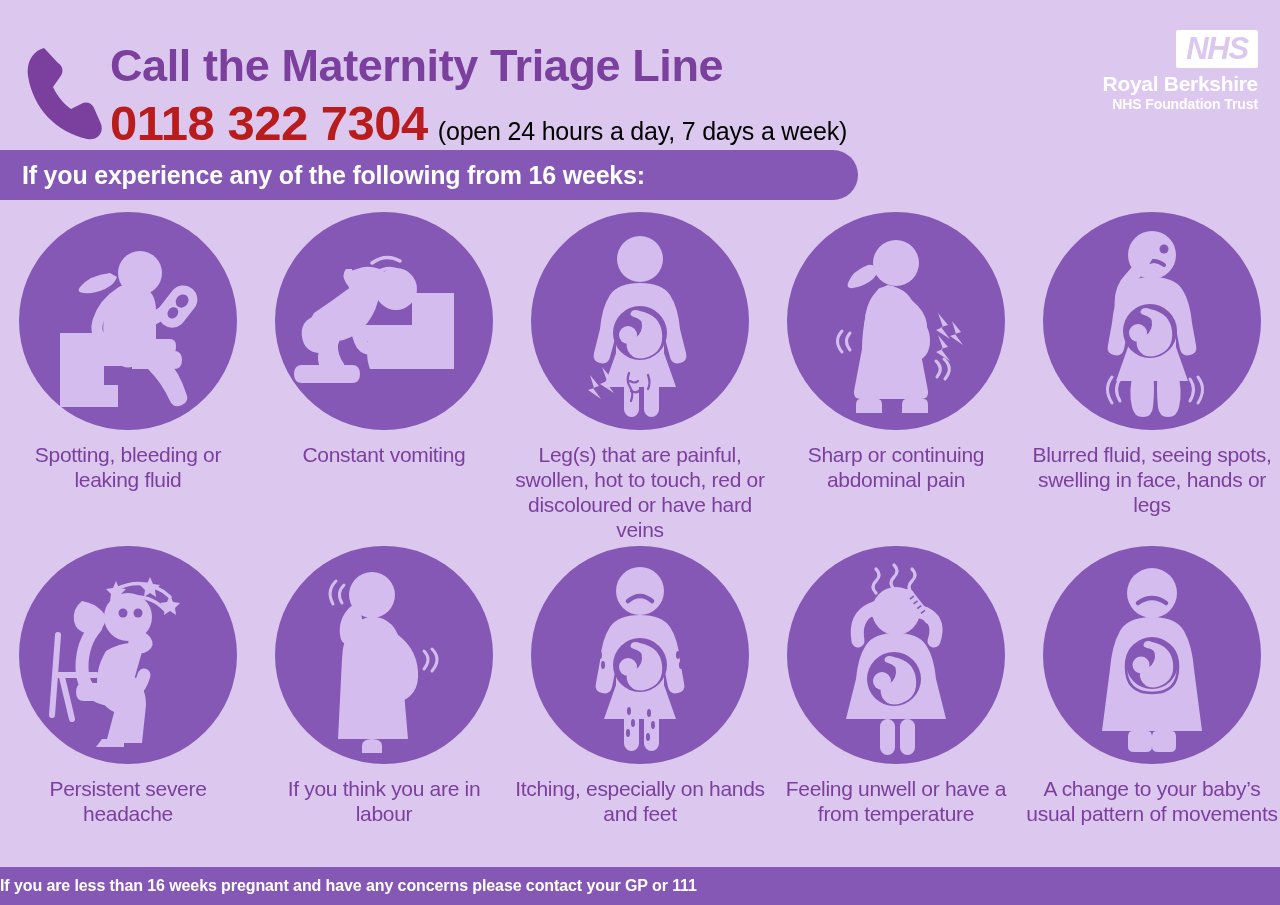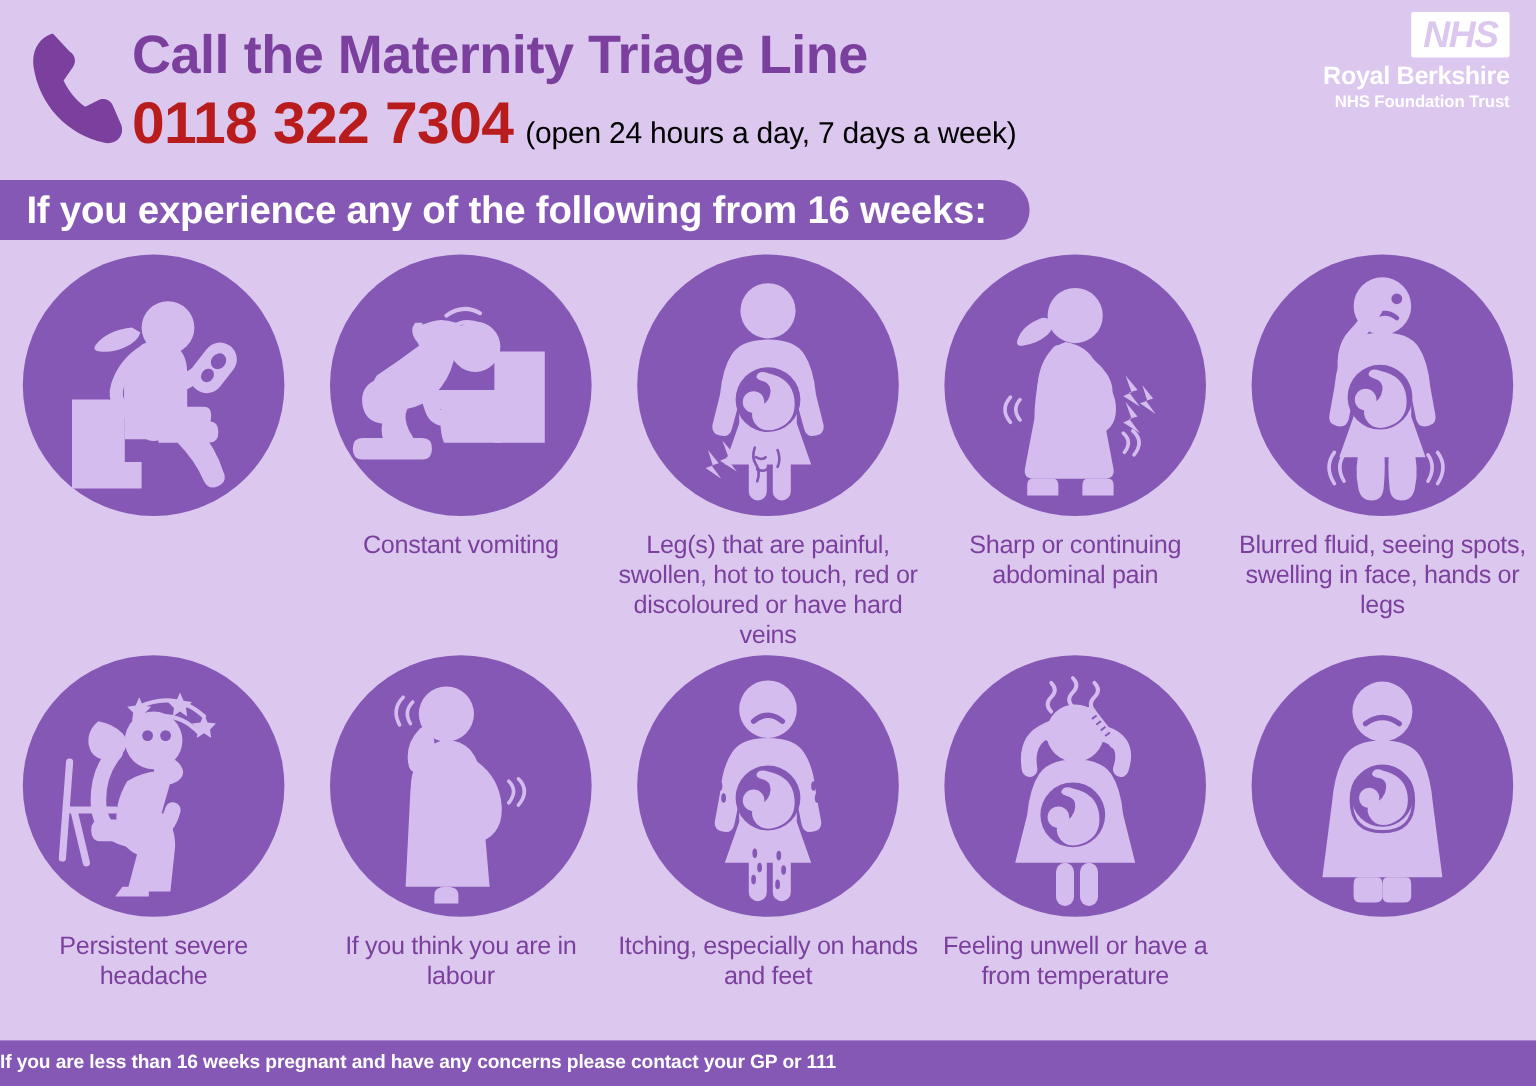--- a/index.html
+++ b/index.html
@@ -23,20 +23,21 @@
     height: 905px;
     background: #dcc7ef;
     overflow: hidden;
   }
 
   
   .header {
     position: relative;
     height: 148px;
     padding: 0;
+    margin-top: 20px;
   }
 
   .phone-icon {
     position: absolute;
     left: 24px;
     top: 22px;
     width: 78px;
     height: 100px;
   }
 
@@ -124,21 +125,21 @@
     width: 858px;
     height: 50px;
     background: #8458b4;
     border-top-right-radius: 25px;
     border-bottom-right-radius: 25px;
     display: flex;
     align-items: center;
   }
   .banner-text {
     color: #ffffff;
-    font-size: 32px;
+    font-size: 25px;
     font-weight: bold;
     padding-left: 22px;
     letter-spacing: -0.2px;
     white-space: nowrap;
   }
 
   
   .grid {
     position: absolute;
     left: 0;
@@ -261,20 +262,21 @@
                 <ellipse cx="150" cy="80" rx="6" ry="7" fill="#8458b4"></ellipse>
                 <ellipse cx="150" cy="95" rx="5" ry="6" fill="#8458b4"></ellipse>
               </g>
 
               <path d="M104 130 h42 q8 0 8 9 q0 9 -8 9 h-42 z"></path>
 
               <path d="M136 134 q16 18 22 38 q4 8 -4 12 q-8 4 -12 -4 q-8 -18 -22 -32 z"></path>
             </g>
           </svg>
         </div>
+        <div class="caption">Spotting, bleeding or leaking fluid</div>
       </div>
 
       <div class="cell">
         <div class="circle">
           <svg viewBox="0 0 200 200" width="200" height="200" aria-hidden="true">
             <g fill="#d5bcee">
 
               <path d="M128 72 h42 v76 h-42 z"></path>
 
               <path d="M86 104 h48 v44 h-48 q-6 -14 0 -44 z"></path>
@@ -582,20 +584,21 @@
 
               <circle cx="100" cy="108" r="26" fill="#8458b4"></circle>
               <path d="M100 87 q19 4 21 21 q2 17 -13 23 q-13 5 -19 -6 q-4 -8 4 -11 q9 -3 10 -12 q1 -8 -8 -9 q-6 -2 -2 -6 q3 -2 7 0 z"></path>
               <circle cx="89" cy="110" r="8.5"></circle>
 
               <path d="M80 176 h16 q4 0 4 6 v10 q0 5 -6 5 h-12 q-6 0 -6 -5 v-10 q0 -6 4 -6 z"></path>
               <path d="M104 176 h16 q4 0 4 6 v10 q0 5 -6 5 h-12 q-6 0 -6 -5 v-10 q0 -6 4 -6 z"></path>
             </g>
           </svg>
         </div>
+        <div class="caption">A change to your baby’s usual pattern of movements</div>
       </div>
     </div>
   </div>
 
   <div class="footer">
     <span class="footer-text">If you are less than 16 weeks pregnant and have any concerns please contact your GP or 111</span>
   </div>
 
 </div>
 

